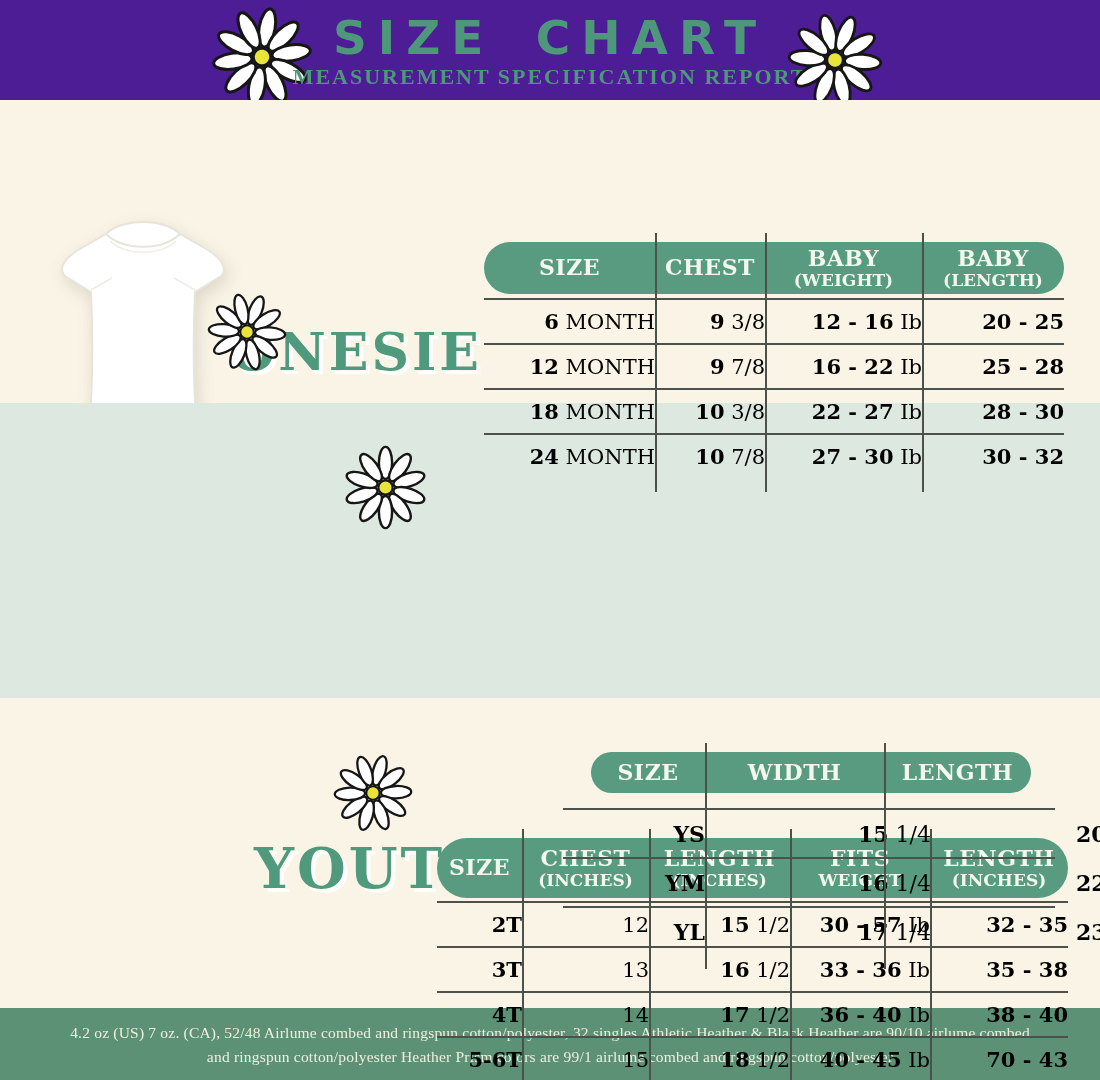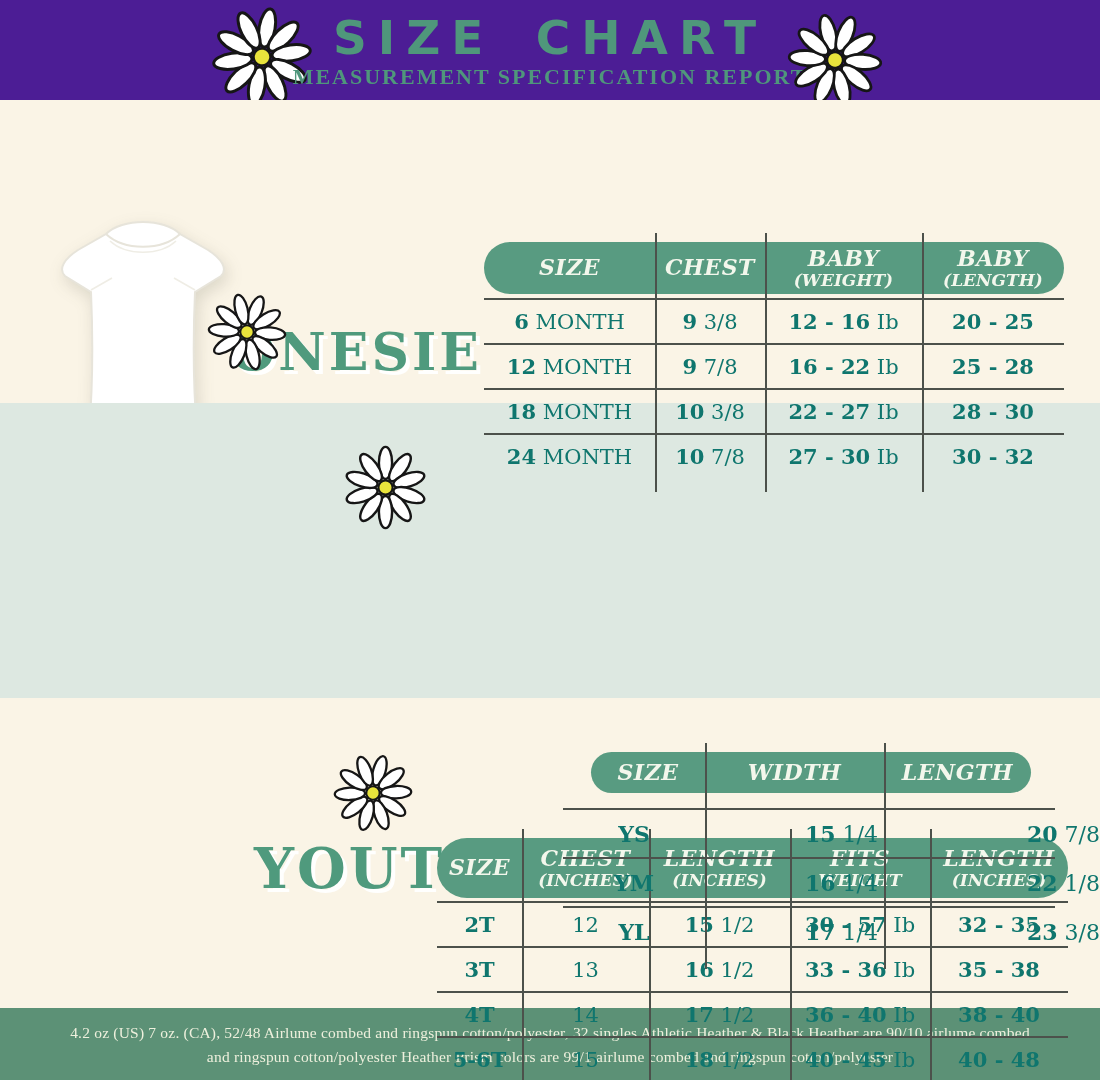--- a/index.html
+++ b/index.html
@@ -33,25 +33,25 @@
 
   
   .garment{position:absolute;filter:drop-shadow(3px 6px 8px rgba(70,70,50,0.16));}
   .g-onesie{left:48px;top:110px;}
   .g-toddler{left:5px;top:412px;}
 
   
   .size-table{position:absolute;z-index:2;}
   .thead{display:grid;background:#589b81;border-radius:30px;color:#f3f7ec;
          align-items:center;position:relative;}
-  .th{display:flex;flex-direction:column;align-items:center;justify-content:center;line-height:1.08;font-style:italic;}
+  .th{display:flex;flex-direction:column;align-items:center;justify-content:center;line-height:1.08;}
   .h1{font-size:22px;font-weight:bold;letter-spacing:0.5px;}
   .h2{font-size:17px;font-weight:bold;}
   .tr{display:grid;border-top:2px solid #4c514b;align-items:center;}
-  .td{text-align:center;font-size:21px;color:#0f766e;white-space:nowrap;}
+  .td{text-align:right;font-size:21px;color:#000000;white-space:nowrap;}
   .cb{font-weight:bold;}
   .cr{font-weight:normal;}
   .vline{position:absolute;top:-9px;bottom:-14px;width:2px;background:#4c514b;z-index:3;}
 
   .t-onesie{left:484px;top:142px;width:580px;}
   .t-onesie .thead,.t-onesie .tr{grid-template-columns:171px 110px 157px 142px;}
   .t-onesie .thead{height:52px;margin-bottom:4px;}
   .t-onesie .tr{height:43px;}
 
   .t-toddler{left:437px;top:435px;width:631px;}
@@ -228,21 +228,21 @@
           <div class="td"><span class="cr">14</span></div>
           <div class="td"><span class="cb">17</span><span class="cr">&nbsp;1/2</span></div>
           <div class="td"><span class="cb">36 - 40</span><span class="cr">&nbsp;Ib</span></div>
           <div class="td"><span class="cb">38 - 40</span></div>
         </div>
         <div class="tr">
           <div class="td"><span class="cb">5-6T</span></div>
           <div class="td"><span class="cr">15</span></div>
           <div class="td"><span class="cb">18</span><span class="cr">&nbsp;1/2</span></div>
           <div class="td"><span class="cb">40 - 45</span><span class="cr">&nbsp;Ib</span></div>
-          <div class="td"><span class="cb">40 - 48</span></div>
+          <div class="td"><span class="cb">70 - 43</span></div>
         </div>
       </div>
   </div>
 
   <div class="band band-youth">
 
     <svg class="daisy" style="left:333px;top:55px;" width="80" height="80" viewBox="-45 -45 90 90">
         <use href="#daisy-def" transform="rotate(16)"></use>
       </svg>
     <div class="section-word word-youth" style="top:142px;position:absolute;">YOUTH</div>

